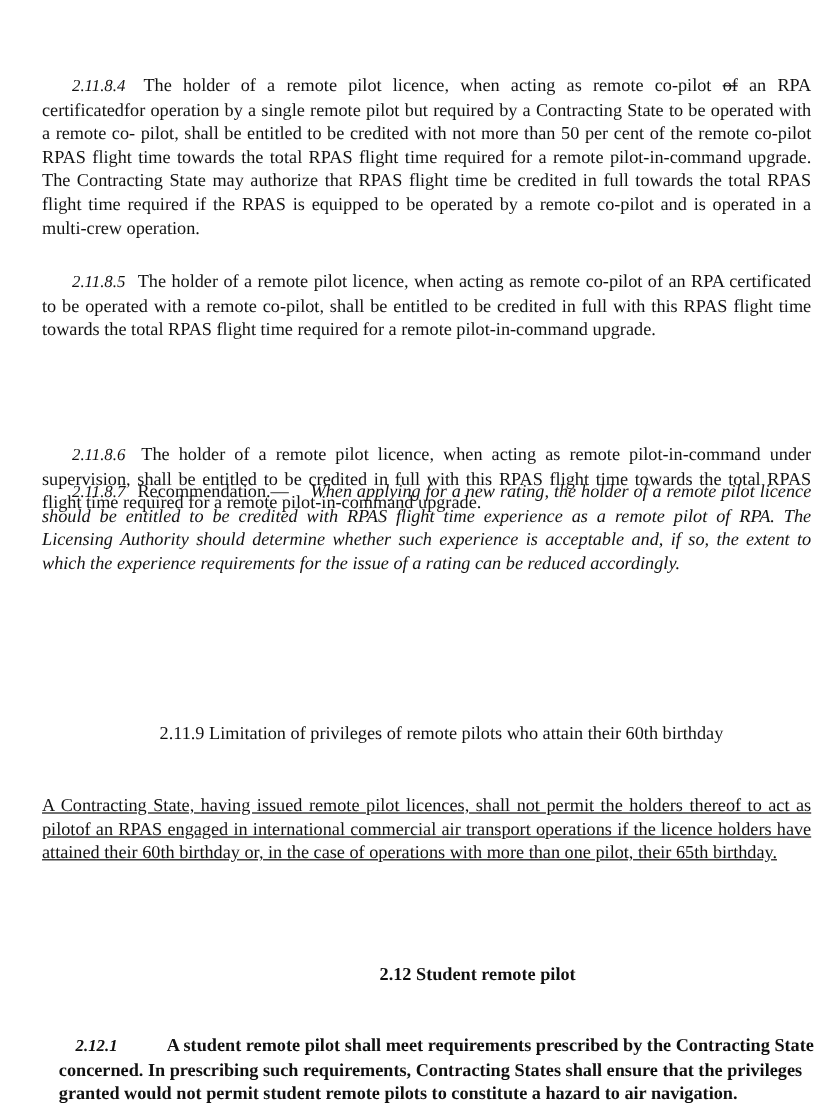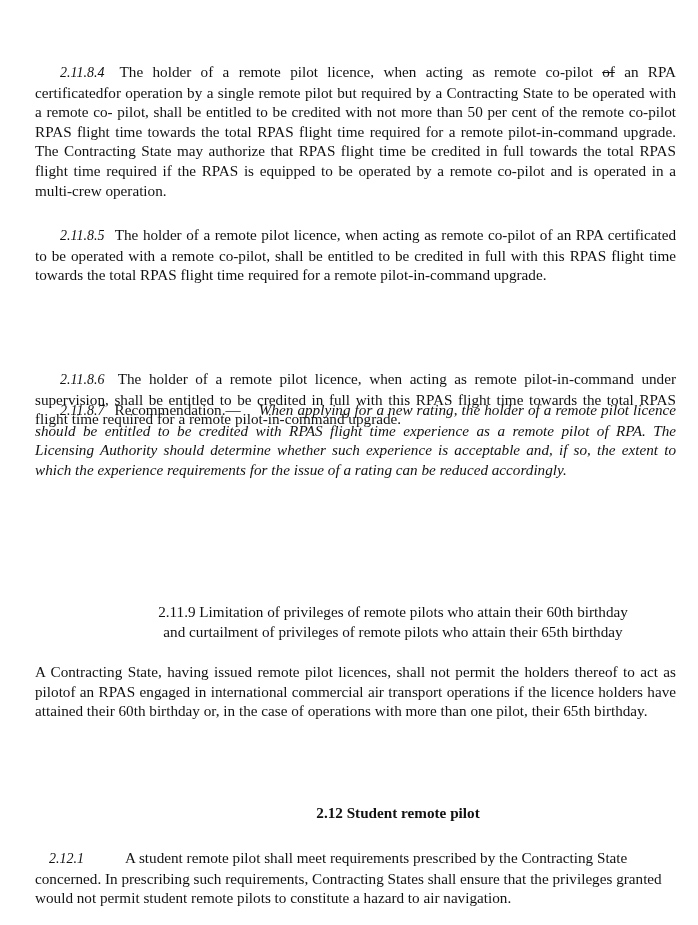--- a/index.html
+++ b/index.html
@@ -49,21 +49,21 @@
       font-style: italic;
       font-size: 15.6px;
     }
     .heading-sub {
       position: absolute;
       left: 133px;
       width: 520px;
       margin: 0;
       font-size: 15.2px;
       line-height: 20px;
-      text-align: center;
+      text-align: left;
     }
     .heading-main {
       position: absolute;
       left: 0;
       width: 796px;
       margin: 0;
       text-align: center;
       font-weight: bold;
       font-size: 15.2px;
     }
@@ -71,23 +71,24 @@
       position: absolute;
       left: 35px;
       width: 641px;
       margin: 0;
       text-align: justify;
     }
     .para-last {
       position: absolute;
       left: 35px;
       width: 630px;
-      margin: 0;
+      margin: 14px;
       text-align: left;
       text-indent: 7px;
+      font-weight: bold;
     }
     .para-last .num {
       font-style: italic;
       font-size: 14px;
       display: inline-block;
       width: 83px;
     }
   </style>
 </head>
 <body>
@@ -111,24 +112,23 @@
 
   <p class="para" style="top:400px;">
     <span class="num">2.11.8.7</span>
     <span class="bold">Recommendation.—</span>
     <span style="font-style:italic;margin-left:14px;">When applying for a new rating, the holder of a remote pilot licence should be entitled to be credited with RPAS flight time experience as a remote pilot of RPA. The Licensing Authority should determine whether such experience is acceptable and, if so, the extent to which the experience requirements for the issue of a rating can be reduced accordingly.</span>
   </p>
 
 
   <div class="heading-sub" style="top:602px;">
     <div>2.11.9 Limitation of privileges of remote pilots who attain their 60th birthday</div>
-    <div>and curtailment of privileges of remote pilots who attain their 65th birthday</div>
   </div>
 
-  <p class="para-plain" style="top:662px;">A Contracting State, having issued remote pilot licences, shall not permit the holders thereof to act as pilotof an RPAS engaged in international commercial air transport operations if the licence holders have attained their 60th birthday or, in the case of operations with more than one pilot, their 65th birthday.</p>
+  <p class="para-plain" style="top:662px;text-decoration:underline;">A Contracting State, having issued remote pilot licences, shall not permit the holders thereof to act as pilotof an RPAS engaged in international commercial air transport operations if the licence holders have attained their 60th birthday or, in the case of operations with more than one pilot, their 65th birthday.</p>
 
   <div class="heading-main" style="top:803px;">2.12 Student remote pilot</div>
 
   <p class="para-last" style="top:848px;">
     <span class="num">2.12.1</span><span>A student remote pilot shall meet requirements prescribed by the Contracting  State concerned. In prescribing such requirements, Contracting States shall ensure that the privileges granted would not permit student remote pilots to constitute a hazard to air navigation.</span>
   </p>
 
 </div>
 
 </body></html>

